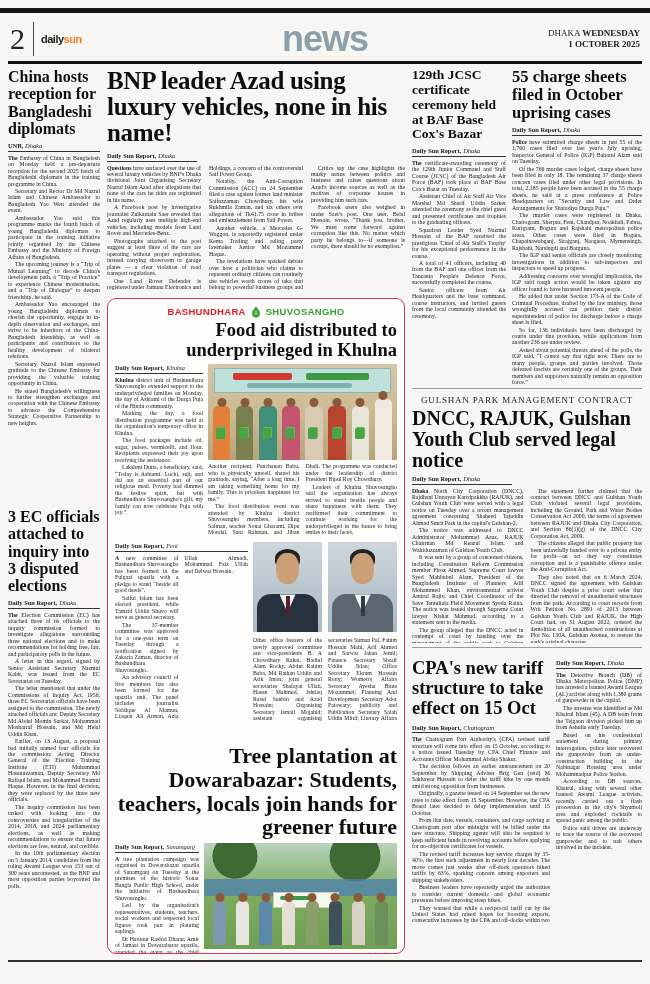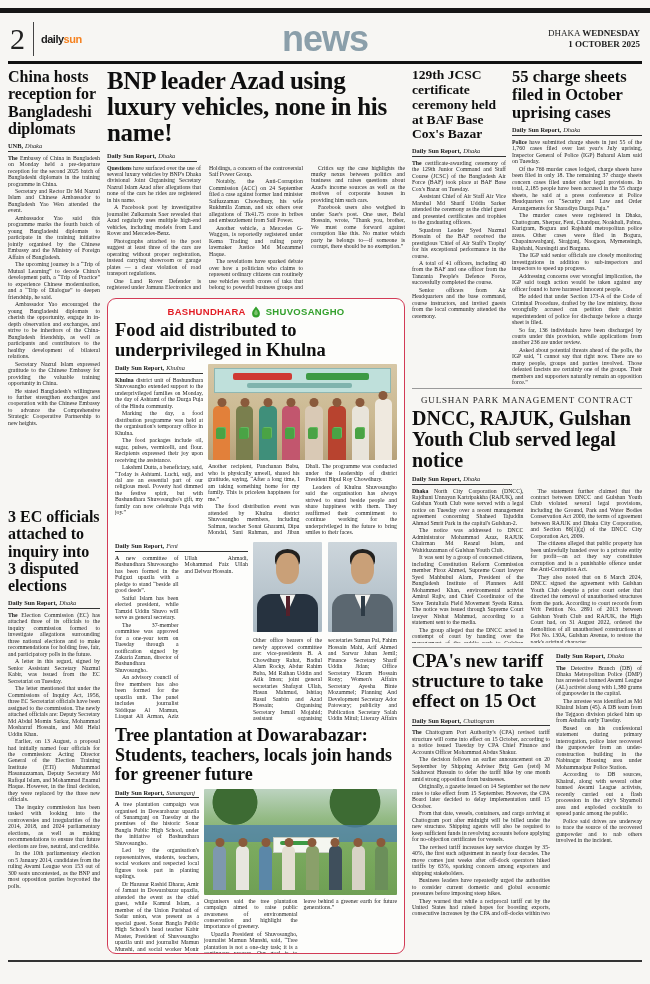--- a/index.html
+++ b/index.html
@@ -38,50 +38,50 @@
   
   .art-bnp{height:224px;overflow:hidden}
   .art-bnp h2{font-size:25px;line-height:1.04;margin-bottom:6px;letter-spacing:-.3px}
   .art-bnp .byline{width:90px}
   .cols3{column-count:3;column-gap:8px;column-fill:auto;height:145px;overflow:hidden}
   
   .redbox{margin-top:6px;height:656px;border:1.5px solid #d23b56;border-radius:9px;padding:6px 7px;overflow:hidden;background:#fdfdfb}
   .brandline{display:flex;align-items:center;justify-content:center;gap:4px;height:13px;margin-bottom:3px;font-family:"Liberation Sans",sans-serif;font-weight:bold;font-size:9.5px;letter-spacing:.3px}
   .brand-red{color:#e21e26}
   .brand-green{color:#33a02c}
-  .boxart h2{text-align:left}
+  .boxart h2{text-align:right}
   .art-food h2{font-size:18.5px;line-height:1.06;margin:1px 0 4px}
   .art-food .row{display:flex;gap:5px;height:178px;overflow:hidden}
   .art-food .left{width:88px;flex:none;overflow:hidden}
   .art-food .right{flex:1;display:flex;flex-direction:column;gap:3px;overflow:hidden}
   .cols2a{column-count:2;column-gap:6px;column-fill:auto;height:76px;overflow:hidden}
   .art-fulgazi h2{font-size:20px;line-height:1.05;margin:5px 0 3px}
   .art-fulgazi .row{display:flex;gap:5px;height:182px;overflow:hidden}
   .art-fulgazi .left{width:133px;flex:none;overflow:hidden}
   .art-fulgazi .right{flex:1;display:flex;flex-direction:column;gap:3px;overflow:hidden}
   .cols2b{column-count:2;column-gap:6px;column-fill:auto;height:166px;overflow:hidden}
   .cols2c{column-count:2;column-gap:6px;column-fill:auto;height:86px;overflow:hidden}
-  .art-tree h2{font-size:18px;line-height:1.08;margin:2px 0 4px}
+  .art-tree h2{font-size:22px;line-height:1.08;margin:20px 0 4px}
   .art-tree .row{display:flex;gap:5px;height:188px;overflow:hidden}
   .art-tree .left{width:84px;flex:none;overflow:hidden}
   .art-tree .right{flex:1;display:flex;flex-direction:column;gap:3px;overflow:hidden}
   .cols2d{column-count:2;column-gap:6px;column-fill:auto;height:70px;overflow:hidden}
   
   .rowtop{display:flex;gap:6px;height:316px;overflow:hidden}
   .art-jcsc{width:94px;flex:none;overflow:hidden}
   .art-jcsc h2{font-size:13.5px;line-height:1.1;margin-bottom:5px}
   .art-charge{width:130px;flex:none;overflow:hidden}
   .art-charge h2{font-size:16.5px;line-height:1.08;margin-bottom:5px}
   .hr{height:1px;background:#9a9a9a;margin:4px 0}
   .art-gulshan{height:250px;overflow:hidden}
   .kicker{font-size:9px;letter-spacing:.8px;text-align:center;color:#222;margin:2px 0 3px;white-space:nowrap;overflow:hidden}
   .art-gulshan h2{font-size:20px;line-height:1.05;margin-bottom:4px}
   .art-gulshan .byline{width:100px}
   .cols2g{column-count:2;column-gap:7px;column-fill:auto;height:176px;overflow:hidden}
-  .rowbottom{display:flex;gap:6px;height:264px;overflow:hidden;margin-top:4px}
+  .rowbottom{display:flex;gap:6px;height:264px;overflow:hidden;margin-top:11px}
   .art-cpa{width:138px;flex:none;overflow:hidden}
   .art-cpa h2{font-size:18.5px;line-height:1.08;margin-bottom:5px}
   .art-banned{flex:1;overflow:hidden}
   .art-banned h2{font-size:13px;line-height:1.1;margin-bottom:4px}
   
   .photo{position:relative;overflow:hidden;border-radius:1px}
   .photo-food{height:96px;background:linear-gradient(180deg,#d6c7a6 0%,#cbb992 55%,#b7a27b 100%)}
   .fp-banner{position:absolute;top:4px;left:6px;right:6px;height:25px;background:#bfe0db;border:1px solid #8fb7b2}
   .fp-banner .blob-red{position:absolute;top:4px;left:10%;width:34%;height:7px;background:#cf3a33;border-radius:2px}
   .fp-banner .blob-green{position:absolute;top:4px;left:52%;width:36%;height:7px;background:#3c9a44;border-radius:2px}

